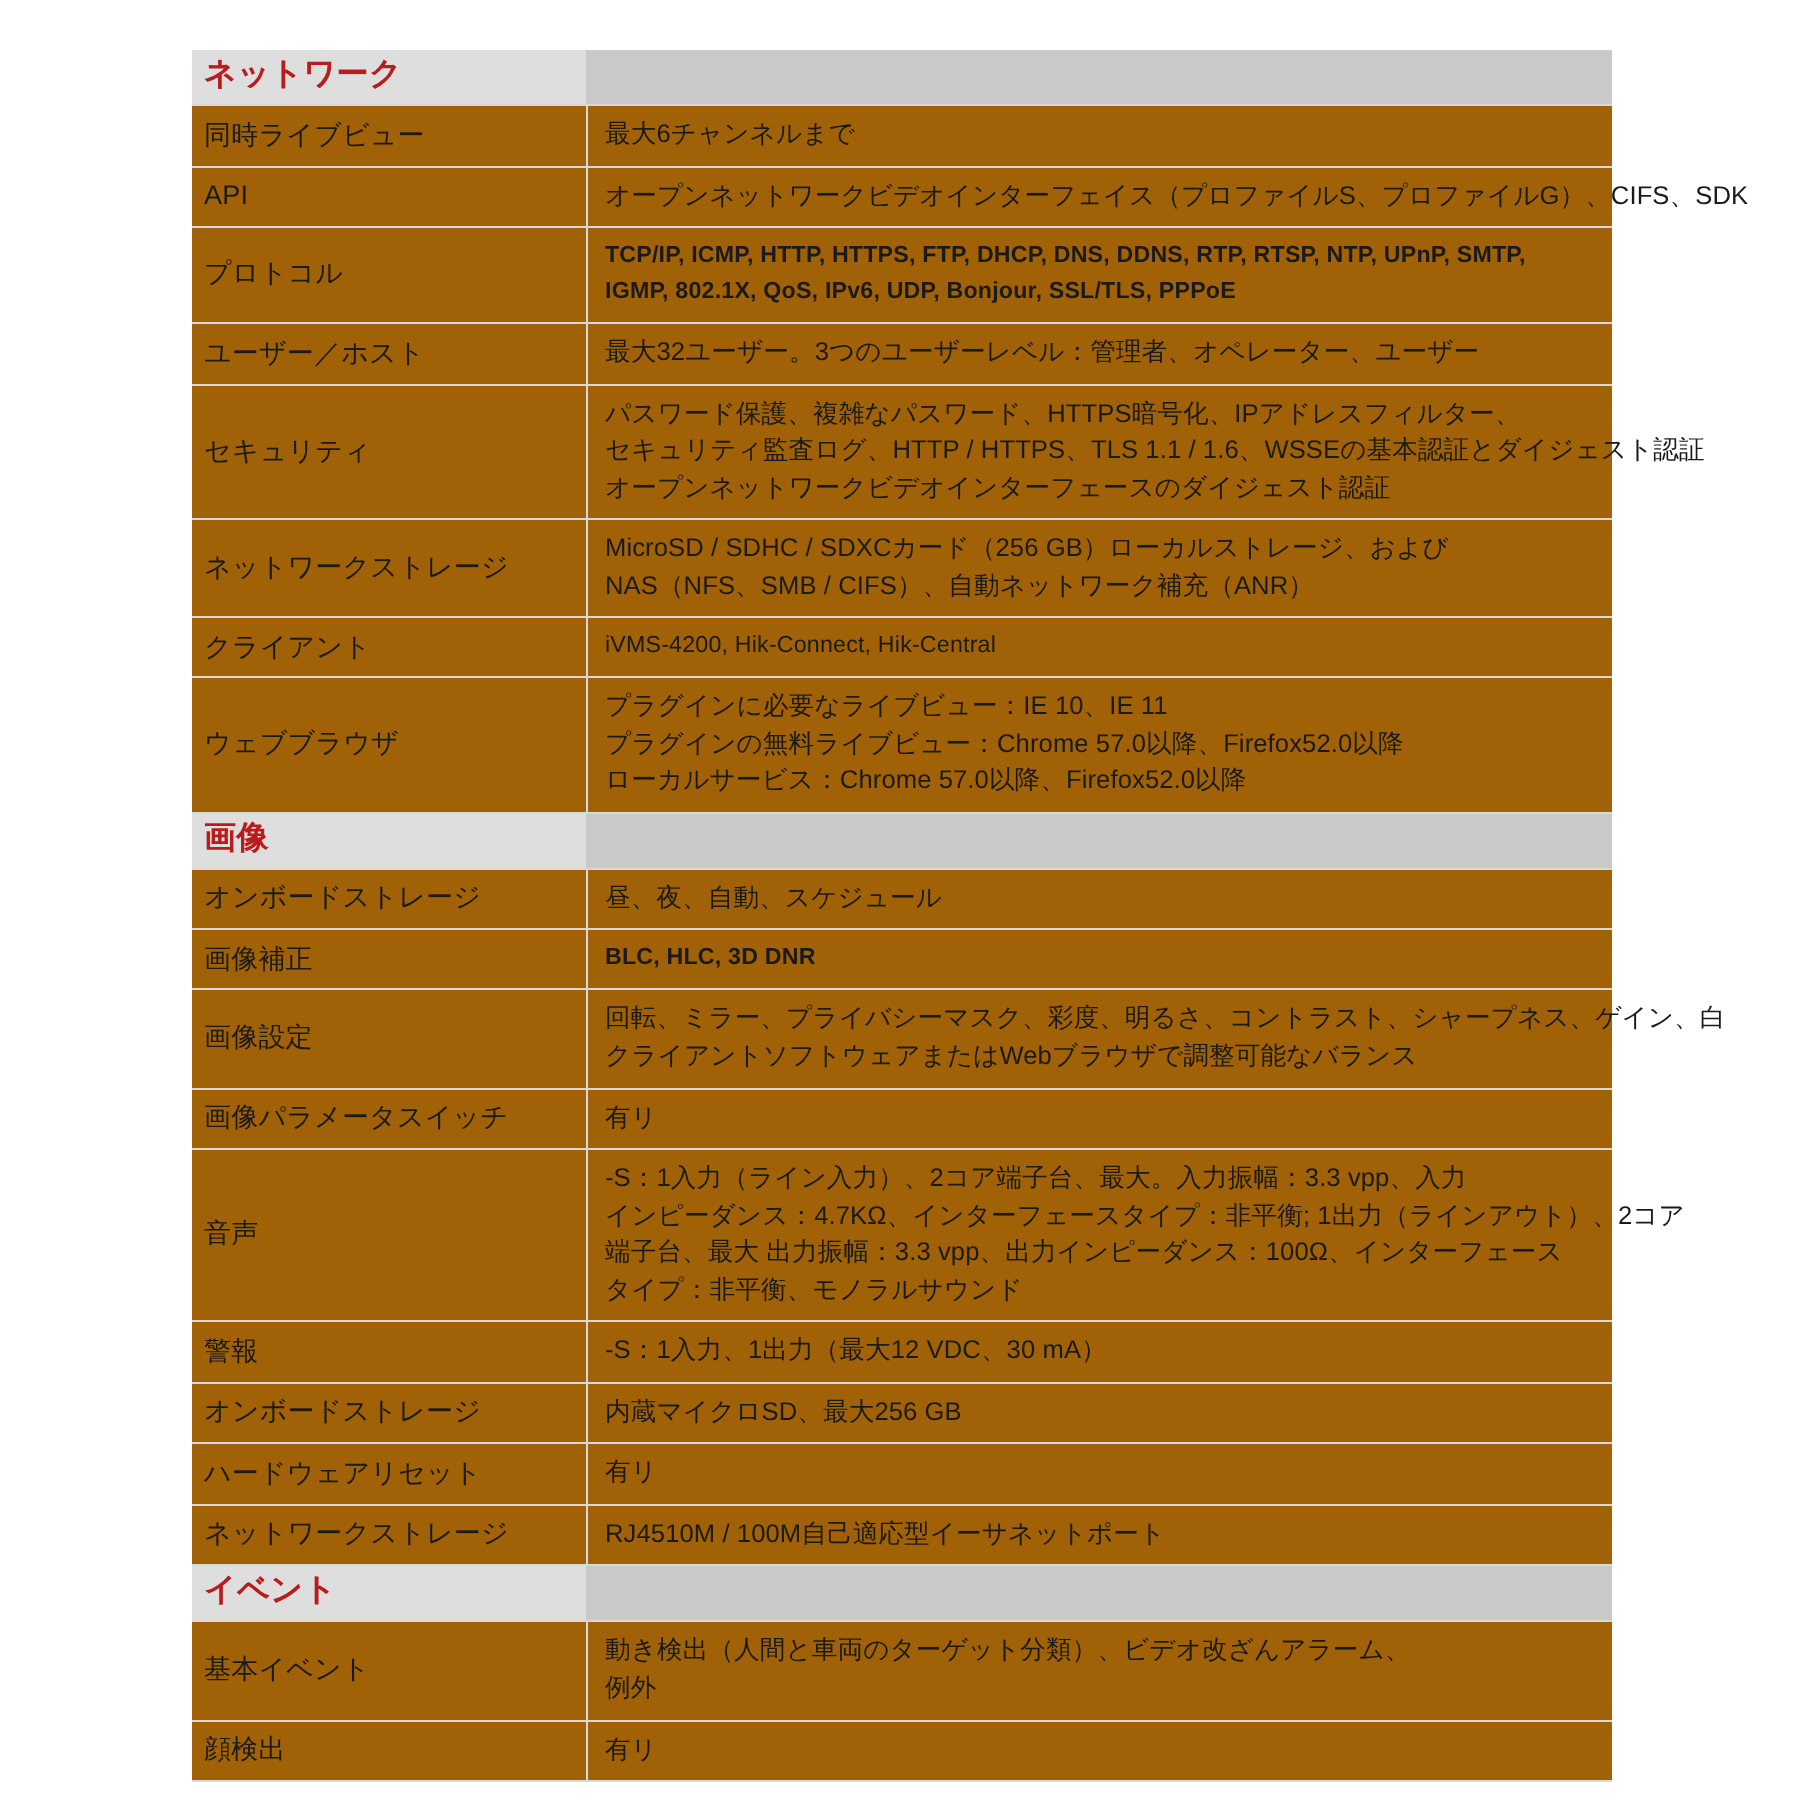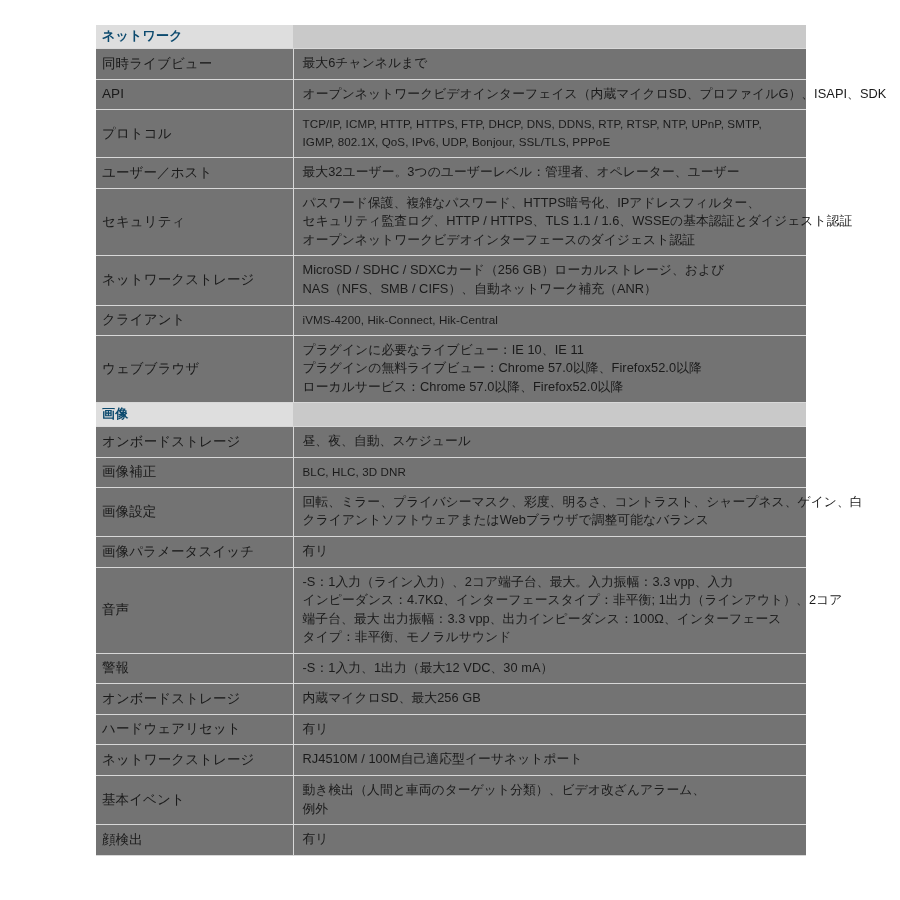--- a/index.html
+++ b/index.html
@@ -31,58 +31,58 @@
   table.spec-table col.col-label { width: 197px; }
   table.spec-table col.col-value { width: 513px; }
 
   
   tr.section-row td {
     padding: 0;
     border: none;
   }
   tr.section-row td.sec-label {
     background: #dedede;
-    font-size: 13px;
+    font-size: 16px;
     font-weight: bold;
-    color: #0c4a6e;
+    color: #b91c1c;
     padding: 3px 0 4px 6px;
     line-height: 1.25;
     letter-spacing: 0.2px;
   }
   tr.section-row td.sec-fill {
     background: #c9c9c9;
   }
 
   
   tr.data-row > td {
     border-top: 1px solid #d8d8d8;
     border-bottom: 1px solid #d8d8d8;
     vertical-align: middle;
-    background: #737373;
+    background: #a16207;
   }
   tr.data-row > td.label-cell {
     font-size: 13.5px;
     color: #1a1a1a;
     padding: 5px 6px 6px 6px;
     line-height: 1.3;
     letter-spacing: 0.1px;
   }
   tr.data-row > td.value-cell {
     border-left: 1px solid #d8d8d8;
     font-size: 12.8px;
     color: #1a1a1a;
     padding: 5px 6px 6px 9px;
     line-height: 1.45;
     letter-spacing: 0.05px;
     margin-top: 43px;
   }
   
   tr.data-row > td.value-cell.ascii {
     font-size: 11.6px;
-    font-weight: normal;
+    font-weight: bold;
     line-height: 1.55;
     letter-spacing: 0.1px;
   }
   tr.data-row > td.value-cell.ascii.thin {
     font-weight: normal;
   }
 
   .value-line { display: block; white-space: nowrap; }
 </style>
 </head>
@@ -101,21 +101,21 @@
         </tr>
         <tr class="data-row">
           <td class="label-cell">同時ライブビュー</td>
           <td class="value-cell">
             <span class="value-line">最大6チャンネルまで</span>
           </td>
         </tr>
         <tr class="data-row">
           <td class="label-cell">API</td>
           <td class="value-cell">
-            <span class="value-line">オープンネットワークビデオインターフェイス（内蔵マイクロSD、プロファイルG）、ISAPI、SDK</span>
+            <span class="value-line">オープンネットワークビデオインターフェイス（プロファイルS、プロファイルG）、CIFS、SDK</span>
           </td>
         </tr>
         <tr class="data-row">
           <td class="label-cell">プロトコル</td>
           <td class="value-cell ascii">
             <span class="value-line">TCP/IP, ICMP, HTTP, HTTPS, FTP, DHCP, DNS, DDNS, RTP, RTSP, NTP, UPnP, SMTP,</span>
             <span class="value-line">IGMP, 802.1X, QoS, IPv6, UDP, Bonjour, SSL/TLS, PPPoE</span>
           </td>
         </tr>
         <tr class="data-row">
@@ -208,20 +208,24 @@
           <td class="value-cell">
             <span class="value-line">有リ</span>
           </td>
         </tr>
         <tr class="data-row">
           <td class="label-cell">ネットワークストレージ</td>
           <td class="value-cell">
             <span class="value-line">RJ4510M / 100M自己適応型イーサネットポート</span>
           </td>
         </tr>
+        <tr class="section-row">
+          <td class="sec-label">イベント</td>
+          <td class="sec-fill"></td>
+        </tr>
         <tr class="data-row">
           <td class="label-cell">基本イベント</td>
           <td class="value-cell">
             <span class="value-line">動き検出（人間と車両のターゲット分類）、ビデオ改ざんアラーム、</span>
             <span class="value-line">例外</span>
           </td>
         </tr>
         <tr class="data-row">
           <td class="label-cell">顔検出</td>
           <td class="value-cell">

